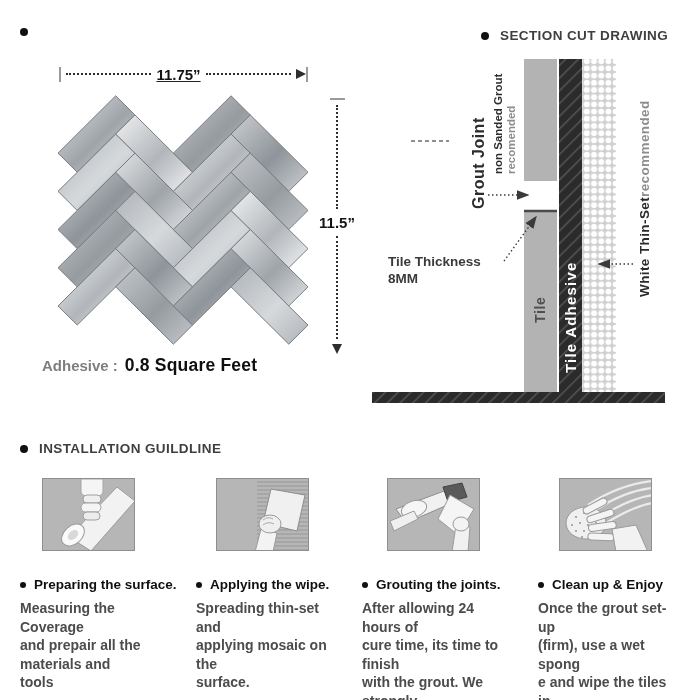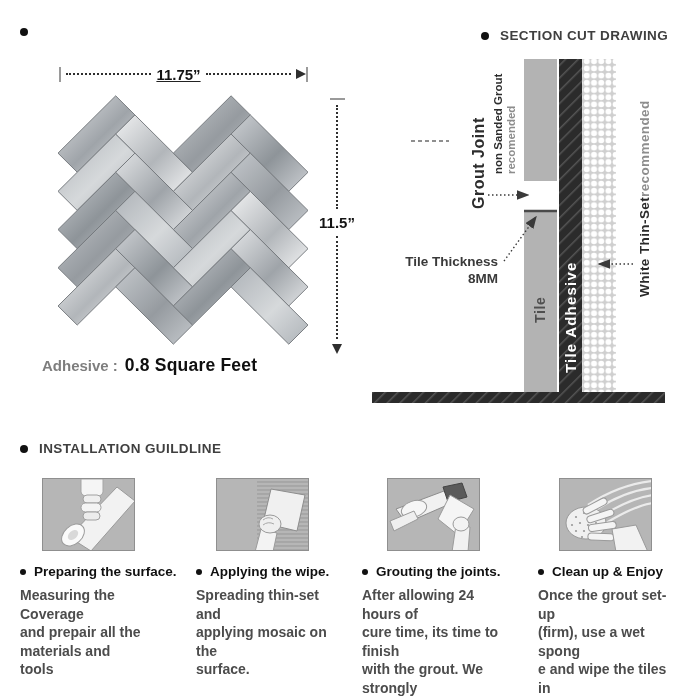--- a/index.html
+++ b/index.html
@@ -32,27 +32,27 @@
   .vtext{position:absolute;writing-mode:vertical-rl;transform:rotate(180deg);
     white-space:nowrap;display:flex;align-items:center;justify-content:center;}
   .vend{justify-content:flex-start;} 
   .lbl-grout{font-size:16px;font-weight:bold;color:#2d2d2d;letter-spacing:.5px;}
   .lbl-note-b{font-size:11.5px;font-weight:bold;color:#2d2d2d;}
   .lbl-note-g{font-size:11.5px;font-weight:bold;color:#8d8d8d;}
   .lbl-tile{font-size:14px;font-weight:bold;color:#4f4f4f;letter-spacing:.6px;}
   .lbl-adhesive{font-size:15px;font-weight:bold;color:#ffffff;letter-spacing:1.2px;}
   .lbl-thinset{font-size:13.5px;font-weight:bold;color:#2b2b2b;letter-spacing:.4px;}
   .lbl-thinset .gray{color:#8d8d8d;}
-  .thickness-block{text-align:right;font-weight:bold;font-size:13.5px;
+  .thickness-block{font-weight:bold;font-size:13.5px;
     color:#3a3a3a;line-height:17px;}
   
   .step{position:absolute;top:478px;}
   .step-img{width:93px;height:73px;background:#b6b6b6;border:1px solid #8f8f8f;
     box-sizing:border-box;overflow:hidden;}
-  .step-title{display:flex;align-items:center;gap:8px;margin-top:13px;
+  .step-title{display:flex;align-items:center;gap:8px;margin-top:26px;
     font-size:13.5px;font-weight:bold;color:#101010;white-space:nowrap;}
   .step-title .bullet{width:6px;height:6px;}
   .step-desc{margin-top:7px;font-size:14px;font-weight:bold;color:#4c4c4c;
     line-height:1.33;white-space:pre-line;}
 </style>
 </head>
 <body>
 
 <div class="abs heading" style="left:20px;top:28px;">
   <span class="bullet"></span>

